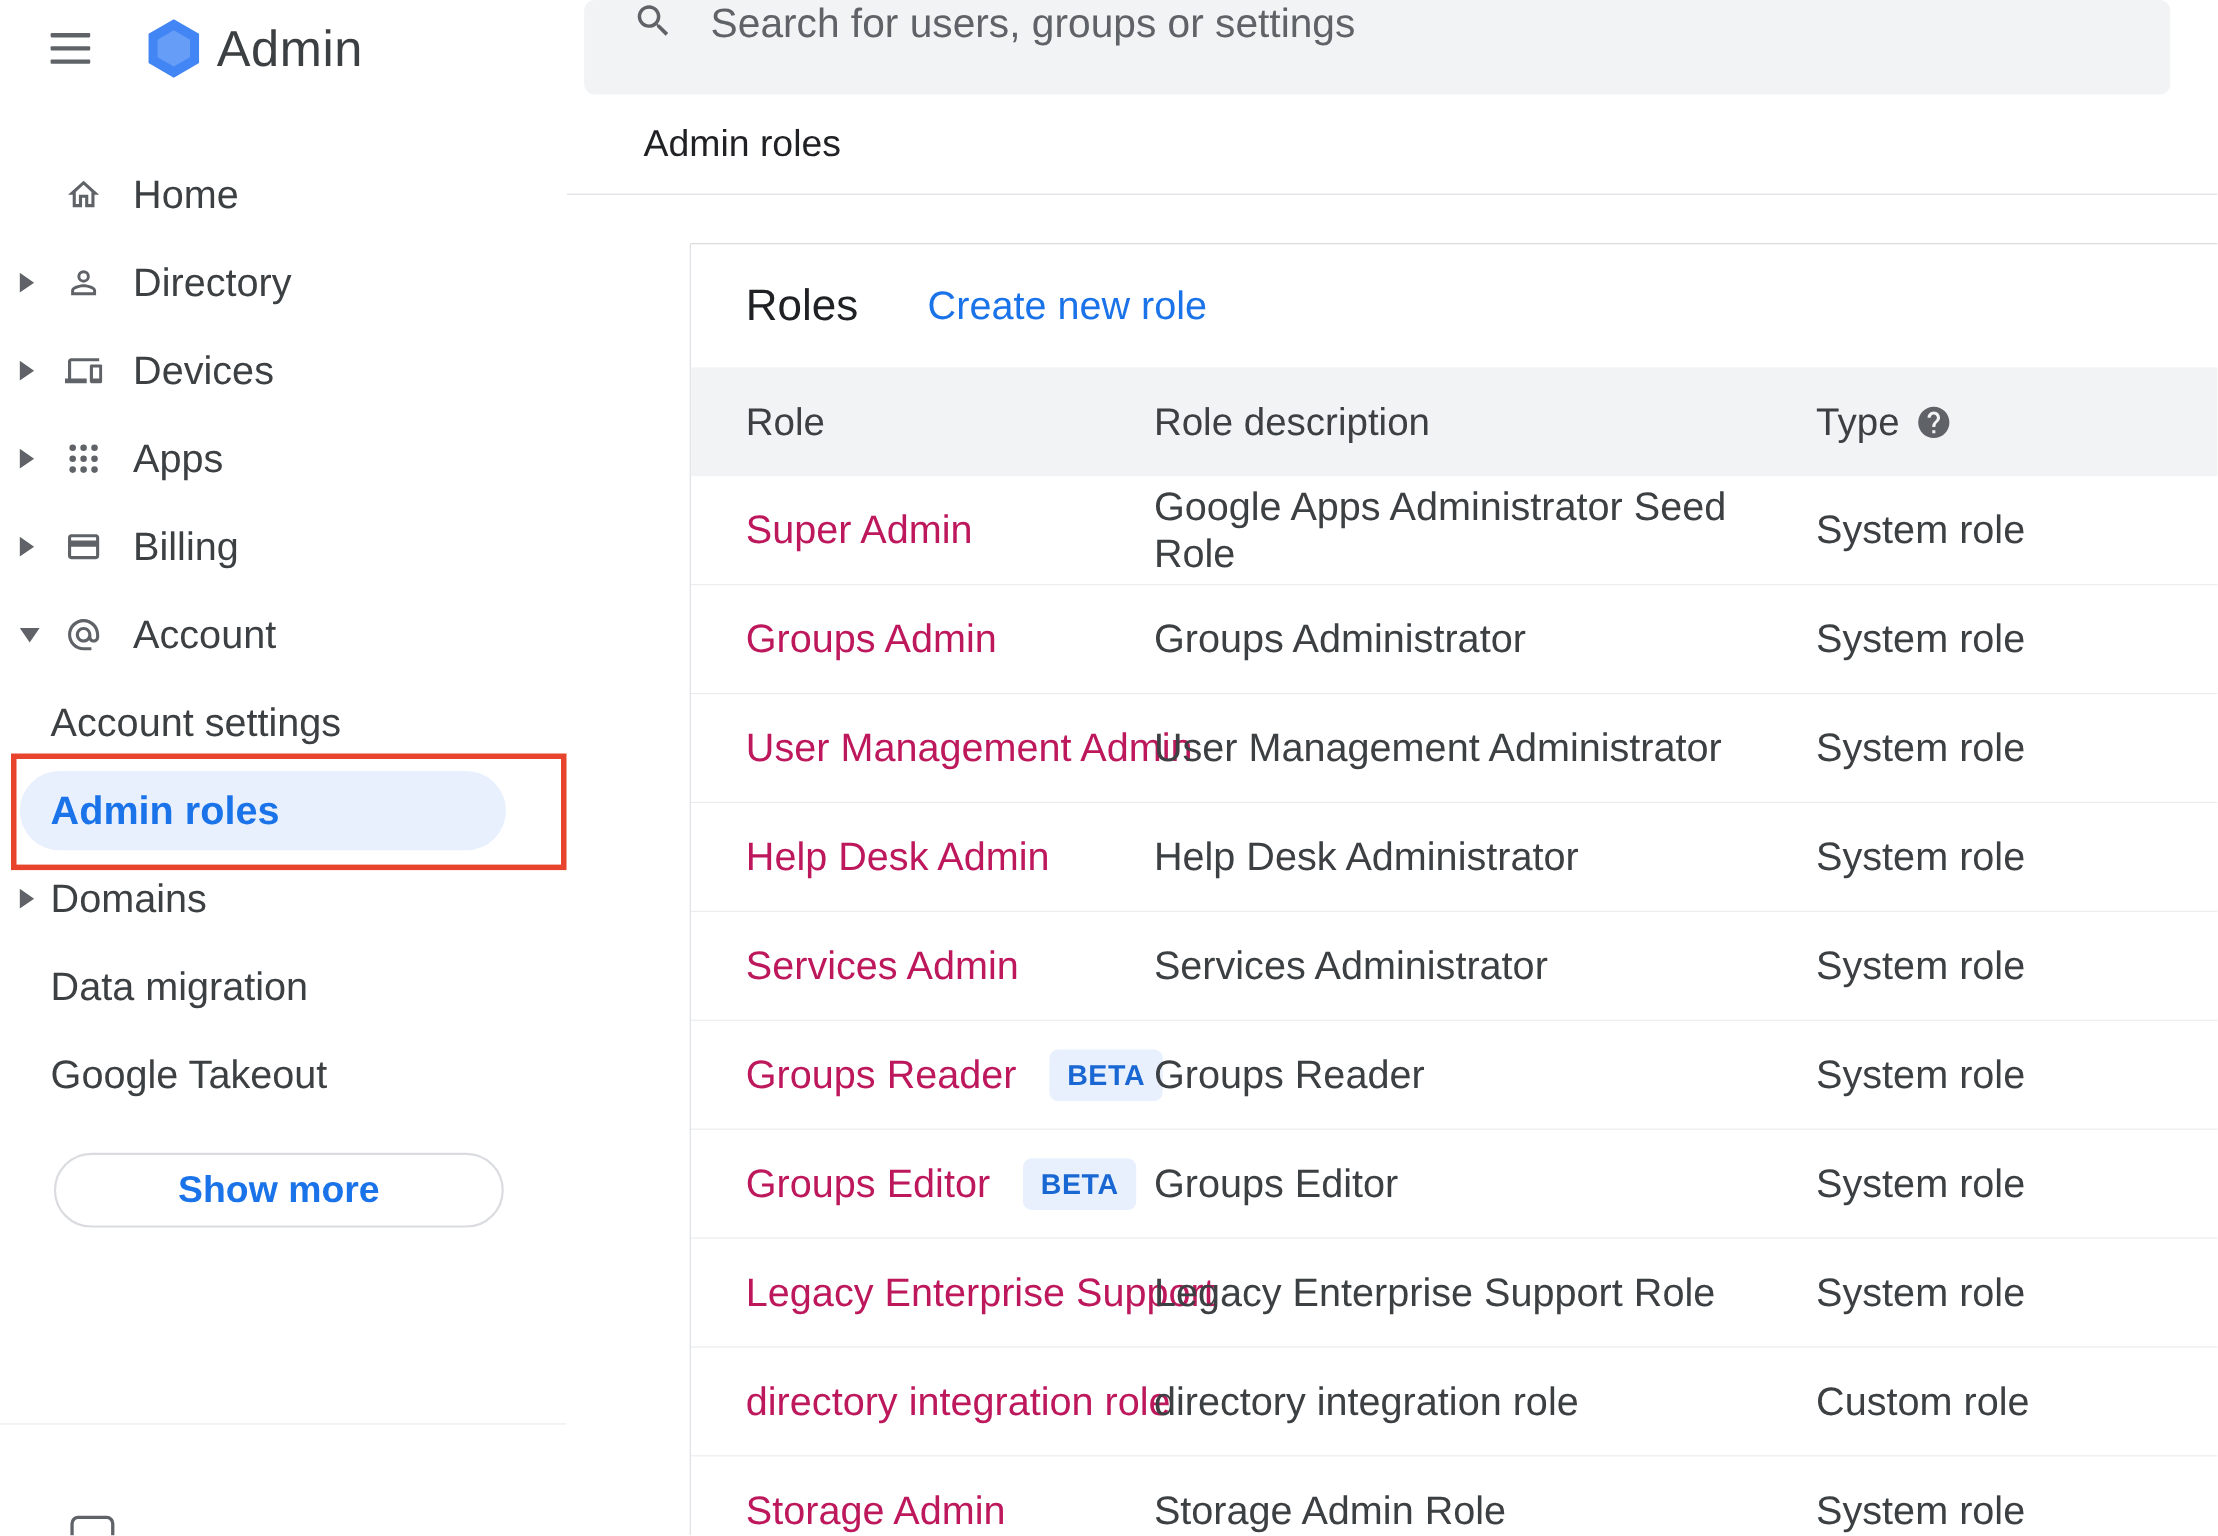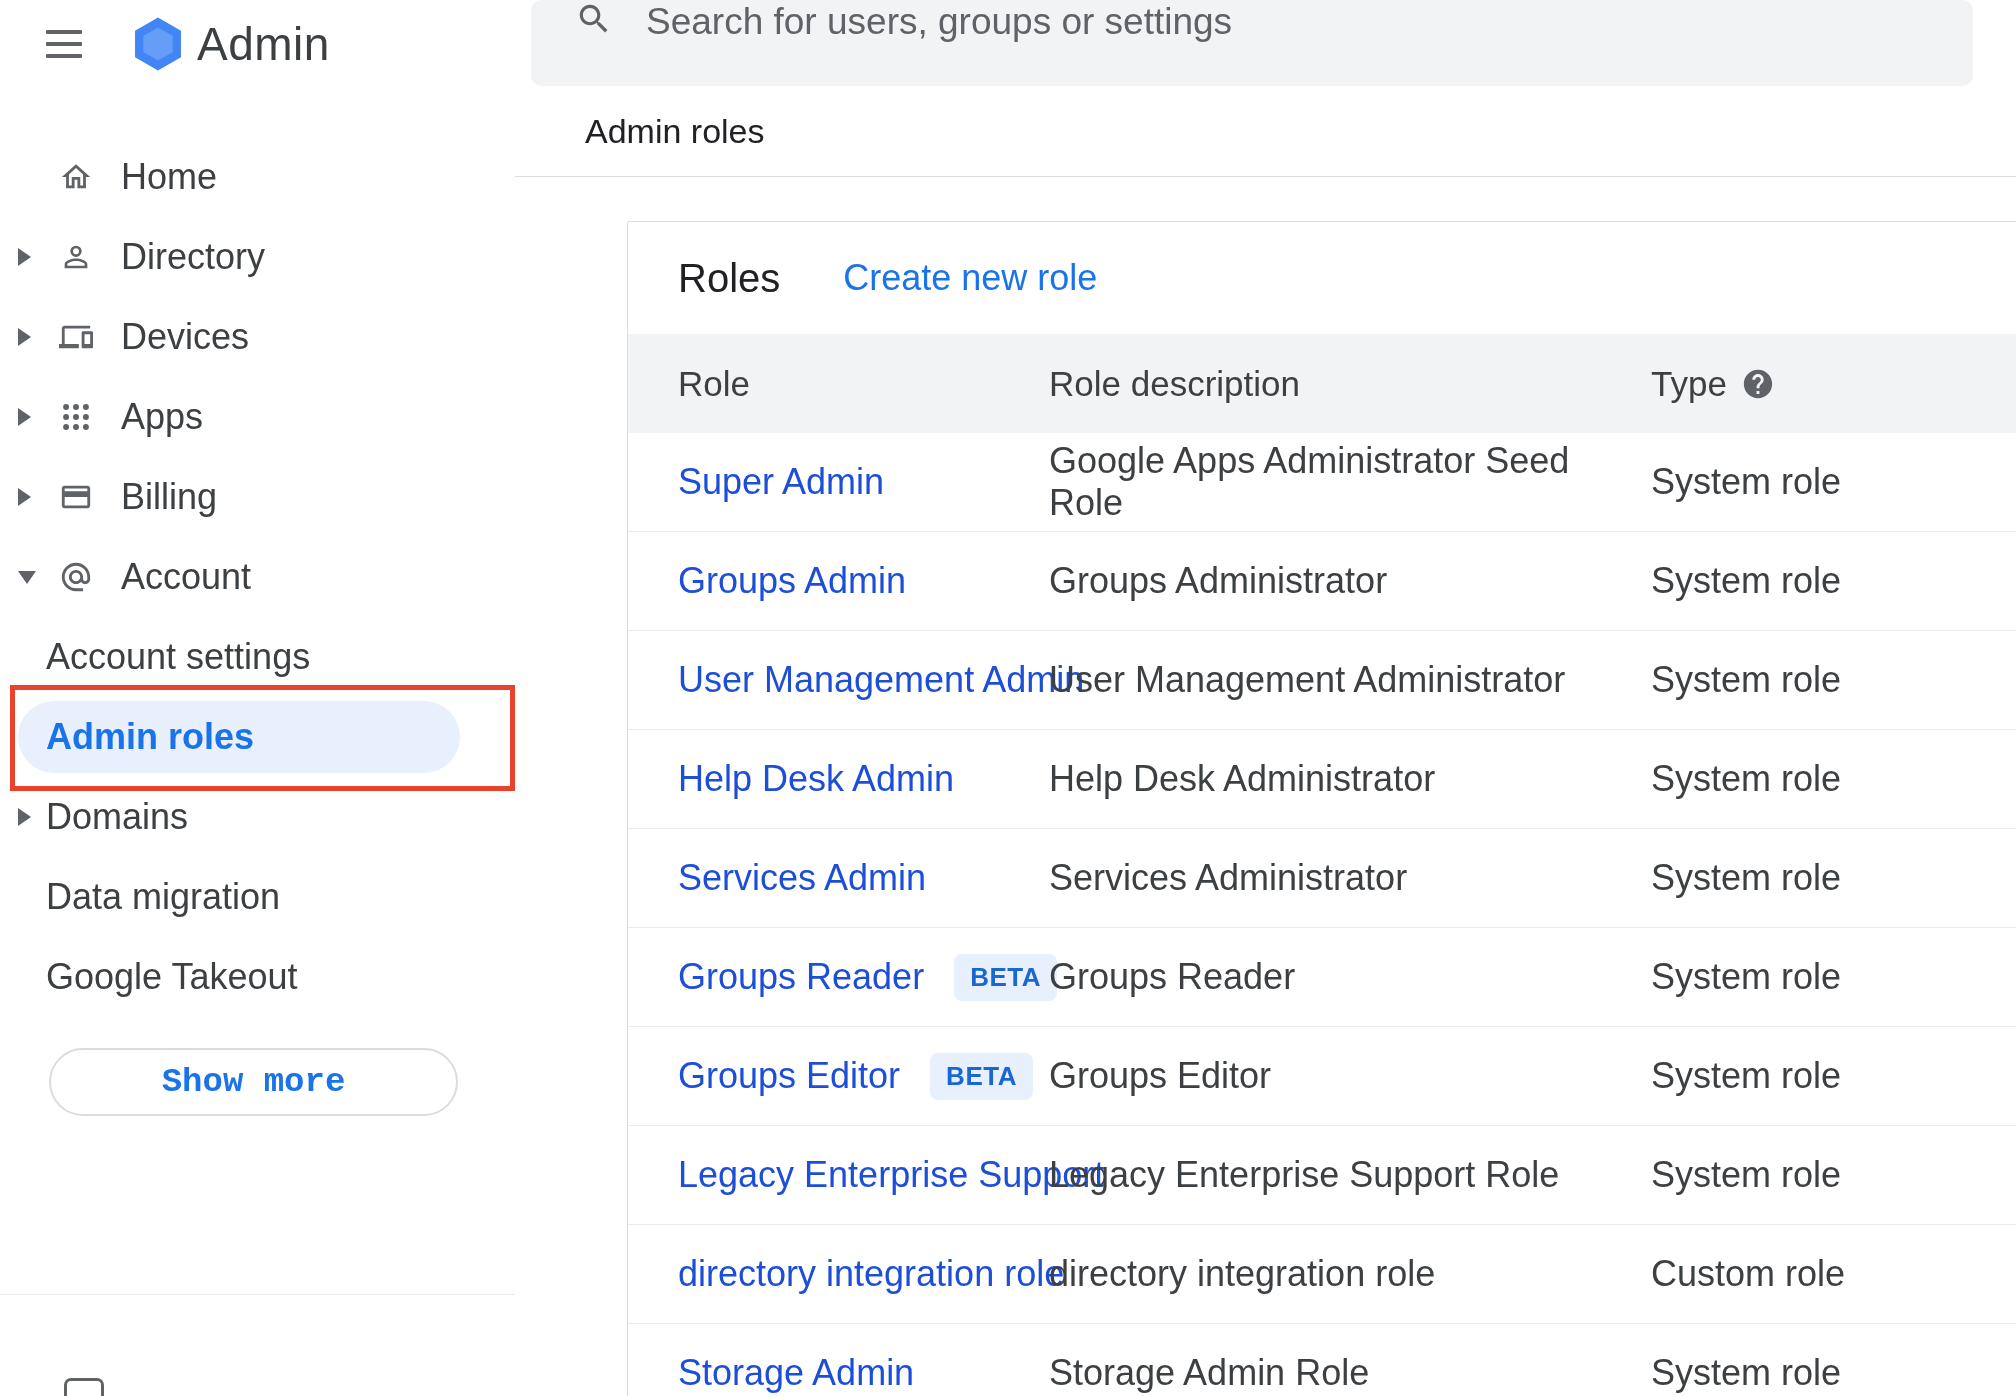--- a/index.html
+++ b/index.html
@@ -26,21 +26,21 @@
   .nav-item.level-1 .caret{width:28px;}
   .caret.right::before{content:"";border-left:13px solid #5f6368;border-top:9px solid transparent;border-bottom:9px solid transparent;}
   .caret.down::before{content:"";border-top:13px solid #5f6368;border-left:9px solid transparent;border-right:9px solid transparent;}
   .caret.none{visibility:hidden;}
   .nav-icon{width:34px;height:34px;flex:none;margin-right:28px;position:relative;z-index:1;}
   .nav-icon svg{width:34px;height:34px;fill:#5f6368;display:block;}
   .nav-label{position:relative;z-index:1;white-space:nowrap;}
   .nav-item.selected{color:#1a73e8;font-weight:bold;}
   .nav-item.selected::before{content:"";position:absolute;left:18px;right:55px;top:4px;bottom:4px;background:#e8f0fe;border-radius:40px;z-index:0;}
   .show-more-wrap{margin-top:31px;padding-left:49px;}
-  .show-more{width:409px;height:68px;border:2px solid #dadce0;border-radius:40px;background:#fff;color:#1a73e8;font-size:34px;font-weight:bold;font-family:Liberation Mono, monospace;cursor:pointer;}
+  .show-more{width:409px;height:68px;border:2px solid #dadce0;border-radius:40px;background:#fff;color:#1a73e8;font-size:34px;font-weight:bold;font-family:Liberation Sans, sans-serif;cursor:pointer;}
   .sidebar-bottom-divider{position:absolute;left:0;top:1294px;width:515px;height:1px;background:#e8eaed;}
   .partial-icon{position:absolute;left:64px;top:1378px;width:34px;height:40px;border:3px solid #5f6368;border-radius:7px 7px 0 0;}
   
   .main{flex:1;min-width:0;overflow:hidden;}
   .searchbar{height:86px;margin:0 43px 0 16px;border-radius:10px;background:#f1f3f4;display:flex;align-items:flex-start;padding-left:44px;}
   .search-icon{width:38px;height:38px;margin-right:31px;flex:none;}
   .search-icon svg{width:38px;height:38px;fill:#5f6368;display:block;}
   .search-input{flex:1;border:none;outline:none;background:transparent;font-family:inherit;font-size:37px;color:#202124;}
   .search-input::placeholder{color:#5f6368;opacity:1;}
   .breadcrumb-row{height:90px;display:flex;align-items:center;padding-left:70px;}
@@ -49,21 +49,21 @@
   .card{margin:44px 0 0 112px;width:1400px;background:#fff;border:1px solid #dadce0;border-radius:2px;}
   .card-header{height:112px;display:flex;align-items:center;padding-left:50px;}
   .card-title{margin:0;font-size:40px;font-weight:normal;color:#202124;}
   .create-link{margin-left:63px;font-size:36px;color:#1a73e8;text-decoration:none;cursor:pointer;}
   .thead{height:99px;background:#f1f3f4;display:grid;grid-template-columns:371px 602px 1fr;align-items:center;padding-left:50px;font-size:35px;color:#3c4043;}
   .type-head{display:flex;align-items:center;}
   .help{width:34px;height:34px;margin-left:14px;cursor:pointer;}
   .help svg{width:34px;height:34px;fill:#5f6368;display:block;}
   .trow{height:98px;display:grid;grid-template-columns:371px 602px 1fr;align-items:center;padding-left:50px;border-bottom:1px solid #e8eaed;font-size:36px;}
   .role-cell{display:flex;align-items:center;white-space:nowrap;}
-  .role-link{color:#1d4ed8;text-decoration:none;cursor:pointer;}
+  .role-link{color:#be185d;text-decoration:none;cursor:pointer;}
   .beta{display:inline-block;margin-left:30px;background:#e8f0fe;color:#1967d2;font-size:26px;font-weight:bold;letter-spacing:0.5px;padding:8px 16px;border-radius:8px;}
   .desc,.type{color:#3c4043;}
   
   .annotation{position:absolute;left:10px;top:685px;width:495px;height:96px;border:5px solid #e8432d;z-index:5;pointer-events:none;}
 </style>
 </head>
 <body>
 
 <div class="app">
 

